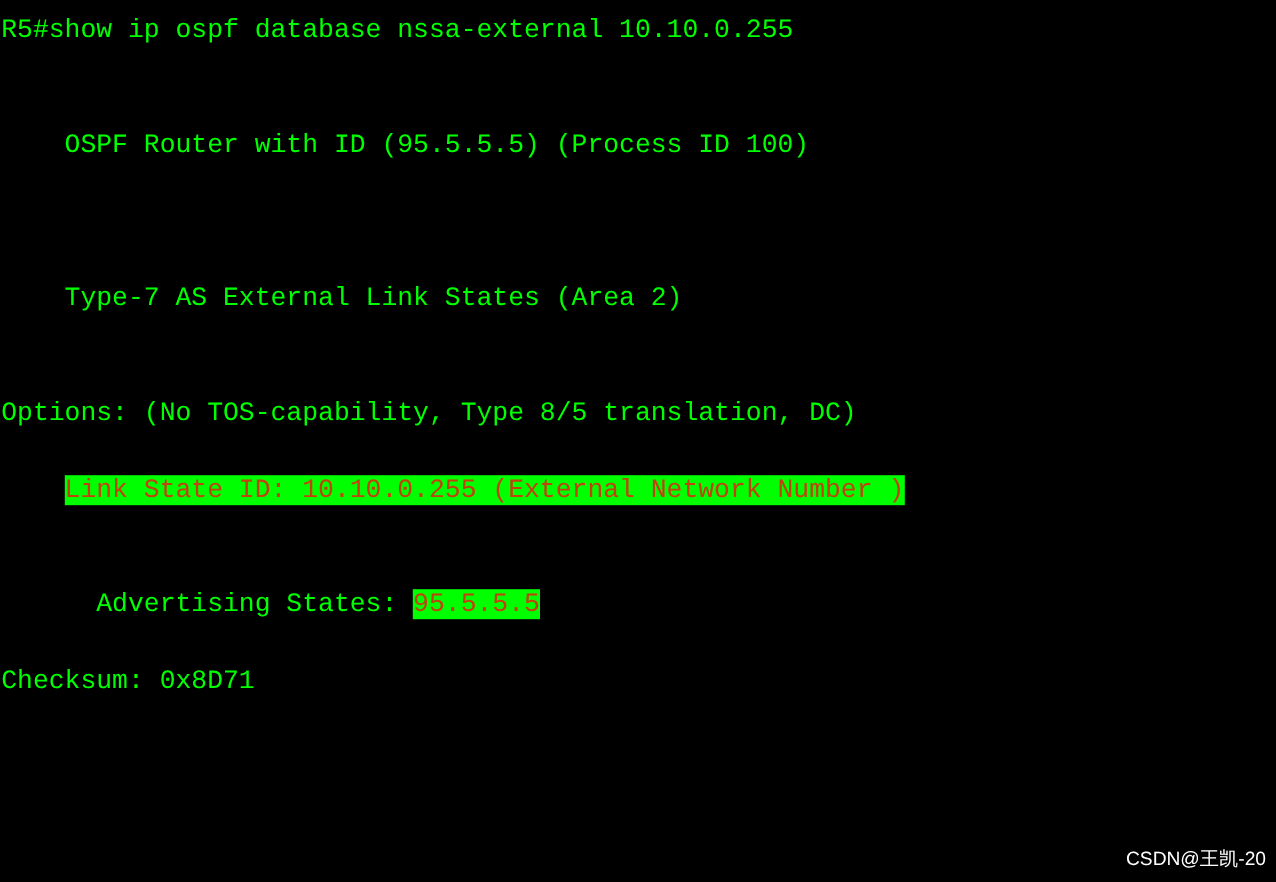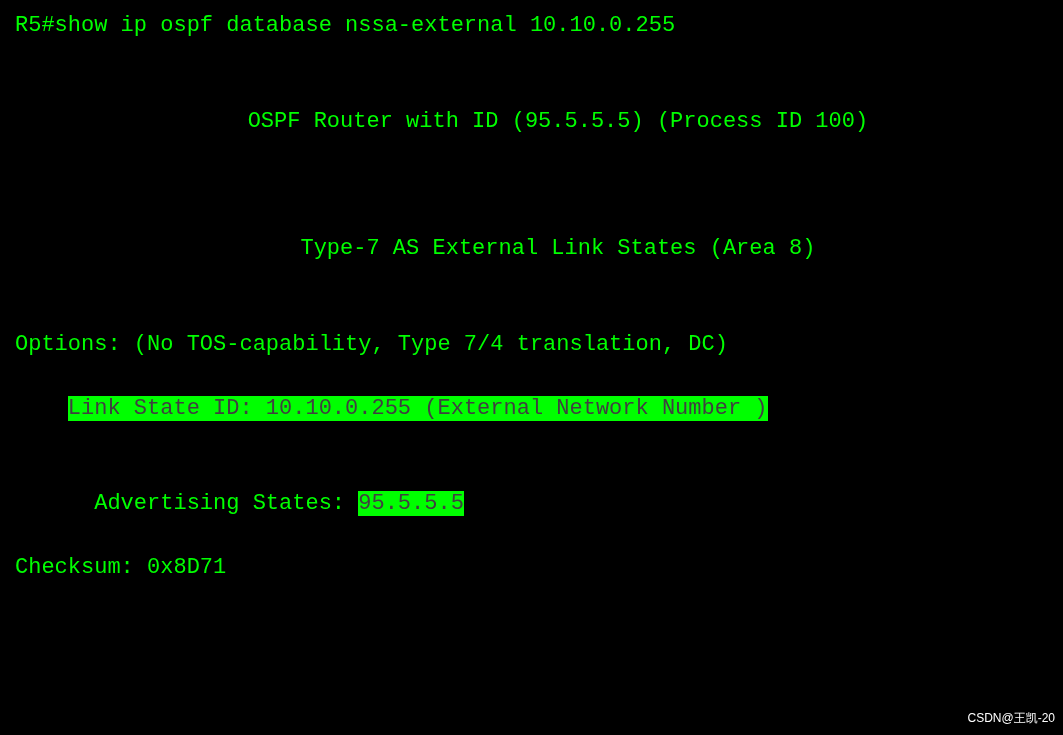--- a/index.html
+++ b/index.html
@@ -15,63 +15,63 @@
       font-family: 'Courier New', Courier, monospace;
       font-size: 22px;
       color: #00ff00;
       overflow: hidden;
       position: relative;
     }
 
     .terminal {
       width: 100%;
       height: 100%;
-      padding: 10px 15px;
+      padding: 10px 1px;
       position: relative;
     }
 
     .line {
       line-height: 1.45;
       white-space: pre;
     }
 
     .highlighted {
       background-color: #00ff00;
-      color: #404040;
+      color: #c2410c;
     }
 
     .center-line {
-      text-align: center;
+      text-align: left;
     }
 
     .watermark {
       position: absolute;
       bottom: 8px;
       right: 8px;
       color: #ffffff;
-      font-size: 12px;
+      font-size: 16px;
       font-family: Arial, sans-serif;
     }
   </style>
 </head>
 <body>
 
 <div class="terminal">
 
   <div class="line">R5#show ip ospf database nssa-external 10.10.0.255</div>
   <div class="line">&nbsp;</div>
   <div class="line center-line">
     <span>OSPF Router with ID (95.5.5.5) (Process ID 100)</span>
   </div>
   <div class="line">&nbsp;</div>
   <div class="line center-line">
-    <span>Type-7 AS External Link States (Area 8)</span>
+    <span>Type-7 AS External Link States (Area 2)</span>
   </div>
   <div class="line">&nbsp;</div>
-  <div class="line">Options: (No TOS-capability, Type 7/4 translation, DC)</div>
+  <div class="line">Options: (No TOS-capability, Type 8/5 translation, DC)</div>
 
   <div class="line">
     <span class="highlighted">Link State ID: 10.10.0.255 (External Network Number )</span>
   </div>
   <div class="line">
     <span>  Advertising States: </span><span class="highlighted">95.5.5.5</span>
   </div>
 
   <div class="line">Checksum: 0x8D71</div>
 

